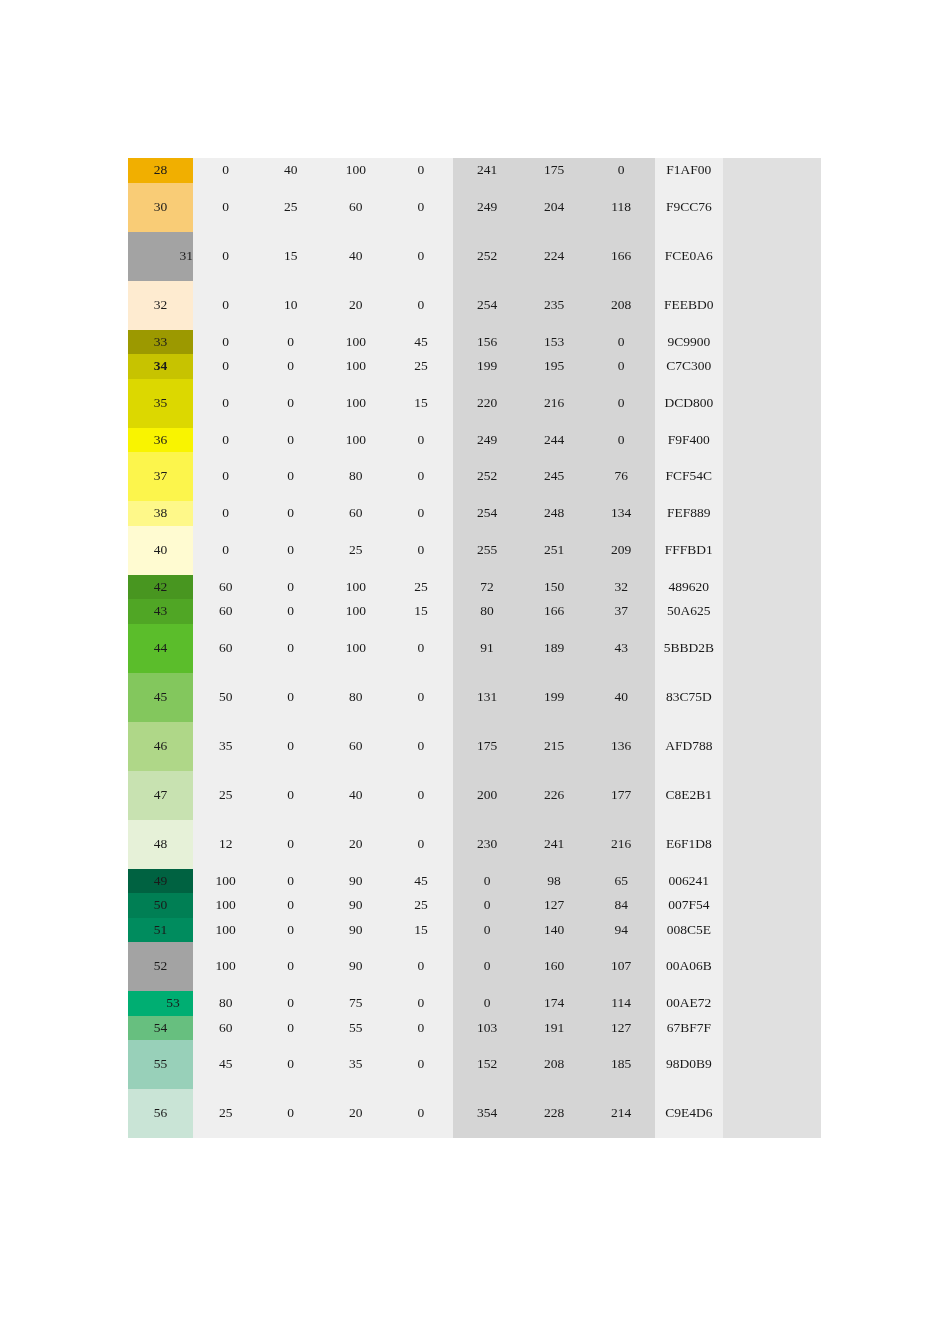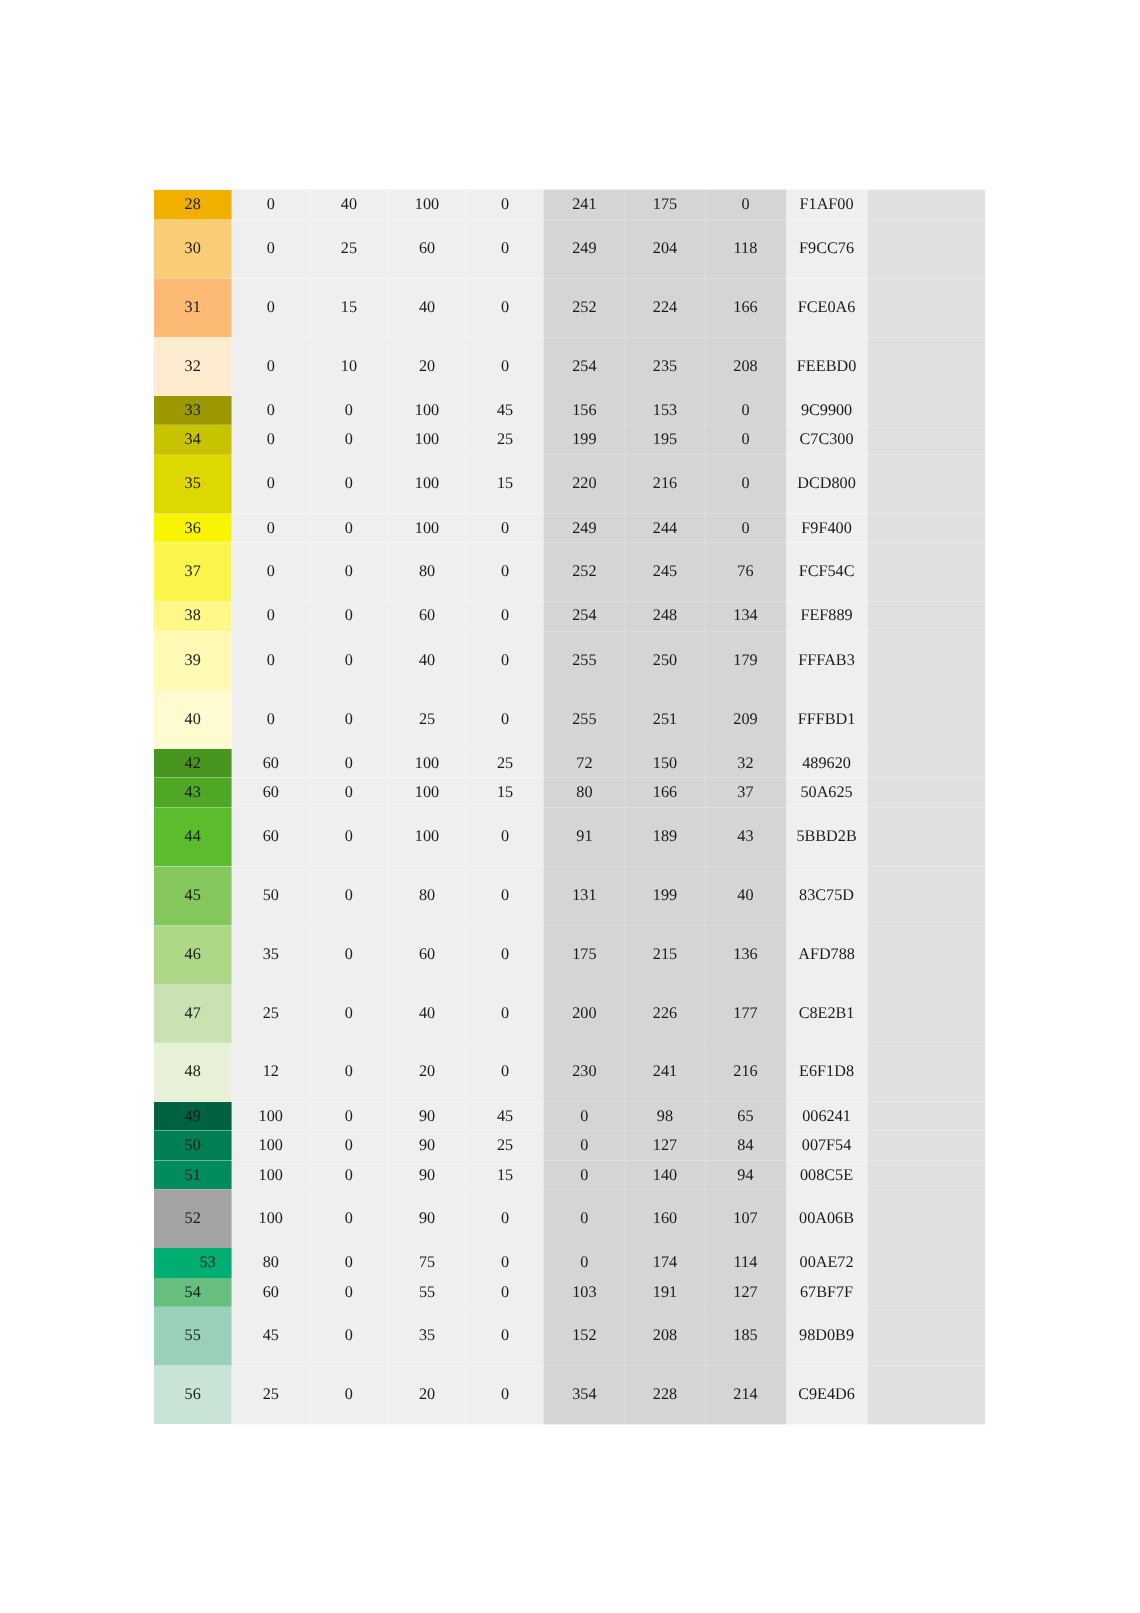--- a/index.html
+++ b/index.html
@@ -112,21 +112,21 @@
           <td class="cmyk-cell">25</td>
           <td class="cmyk-cell">60</td>
           <td class="cmyk-cell">0</td>
           <td class="rgb-cell">249</td>
           <td class="rgb-cell">204</td>
           <td class="rgb-cell">118</td>
           <td class="hex-cell">F9CC76</td>
           <td class="tail-cell">&nbsp;</td>
         </tr>
         <tr class="row-h2">
-          <td class="swatch-cell" style="background: #fdba74;">31</td>
+          <td class="swatch-cell" style="background: #a3a3a3; text-align: right;">31</td>
           <td class="cmyk-cell">0</td>
           <td class="cmyk-cell">15</td>
           <td class="cmyk-cell">40</td>
           <td class="cmyk-cell">0</td>
           <td class="rgb-cell">252</td>
           <td class="rgb-cell">224</td>
           <td class="rgb-cell">166</td>
           <td class="hex-cell">FCE0A6</td>
           <td class="tail-cell">&nbsp;</td>
         </tr>
@@ -148,21 +148,21 @@
           <td class="cmyk-cell">0</td>
           <td class="cmyk-cell">100</td>
           <td class="cmyk-cell">45</td>
           <td class="rgb-cell">156</td>
           <td class="rgb-cell">153</td>
           <td class="rgb-cell">0</td>
           <td class="hex-cell">9C9900</td>
           <td class="tail-cell">&nbsp;</td>
         </tr>
         <tr class="row-h1">
-          <td class="swatch-cell" style="background: rgb(199, 195, 0);">34</td>
+          <td class="swatch-cell" style="background: rgb(199, 195, 0); font-weight: bold;">34</td>
           <td class="cmyk-cell">0</td>
           <td class="cmyk-cell">0</td>
           <td class="cmyk-cell">100</td>
           <td class="cmyk-cell">25</td>
           <td class="rgb-cell">199</td>
           <td class="rgb-cell">195</td>
           <td class="rgb-cell">0</td>
           <td class="hex-cell">C7C300</td>
           <td class="tail-cell">&nbsp;</td>
         </tr>
@@ -205,32 +205,20 @@
         <tr class="row-h1">
           <td class="swatch-cell" style="background: rgb(254, 248, 137);">38</td>
           <td class="cmyk-cell">0</td>
           <td class="cmyk-cell">0</td>
           <td class="cmyk-cell">60</td>
           <td class="cmyk-cell">0</td>
           <td class="rgb-cell">254</td>
           <td class="rgb-cell">248</td>
           <td class="rgb-cell">134</td>
           <td class="hex-cell">FEF889</td>
-          <td class="tail-cell">&nbsp;</td>
-        </tr>
-        <tr class="row-h2">
-          <td class="swatch-cell" style="background: rgb(255, 250, 179);">39</td>
-          <td class="cmyk-cell">0</td>
-          <td class="cmyk-cell">0</td>
-          <td class="cmyk-cell">40</td>
-          <td class="cmyk-cell">0</td>
-          <td class="rgb-cell">255</td>
-          <td class="rgb-cell">250</td>
-          <td class="rgb-cell">179</td>
-          <td class="hex-cell">FFFAB3</td>
           <td class="tail-cell">&nbsp;</td>
         </tr>
         <tr class="row-h2">
           <td class="swatch-cell" style="background: rgb(255, 251, 209);">40</td>
           <td class="cmyk-cell">0</td>
           <td class="cmyk-cell">0</td>
           <td class="cmyk-cell">25</td>
           <td class="cmyk-cell">0</td>
           <td class="rgb-cell">255</td>
           <td class="rgb-cell">251</td>

